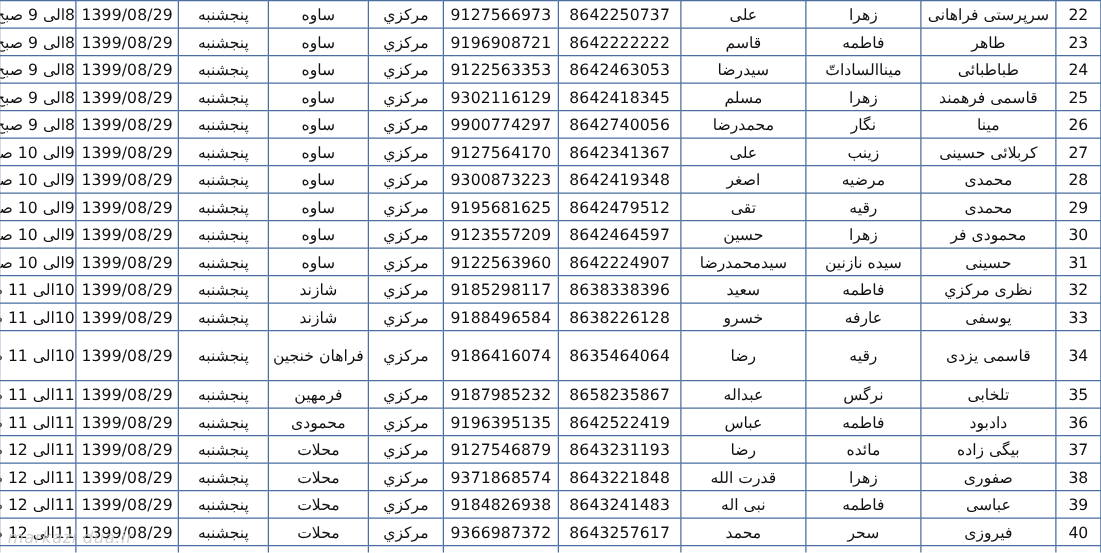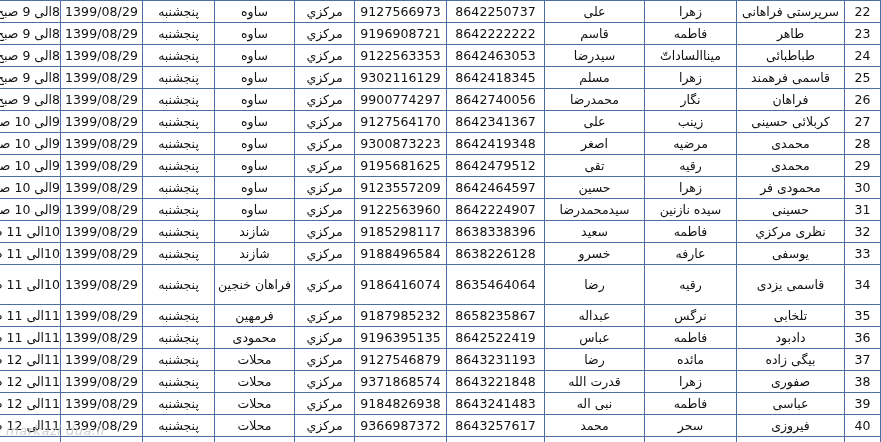--- a/index.html
+++ b/index.html
@@ -139,21 +139,21 @@
           <td class="num">8642418345</td>
           <td class="num">9302116129</td>
           <td class="">مرکزي</td>
           <td class="">ساوه</td>
           <td class="">پنجشنبه</td>
           <td class="num">1399/08/29</td>
           <td class="time">8الی 9 صبح</td>
         </tr>
         <tr>
           <td class="row-num">26</td>
-          <td class="">فراهان</td>
+          <td class="">مینا</td>
           <td class="">نگار</td>
           <td class="">محمدرضا</td>
           <td class="num">8642740056</td>
           <td class="num">9900774297</td>
           <td class="">مرکزي</td>
           <td class="">ساوه</td>
           <td class="">پنجشنبه</td>
           <td class="num">1399/08/29</td>
           <td class="time">8الی 9 صبح</td>
         </tr>

